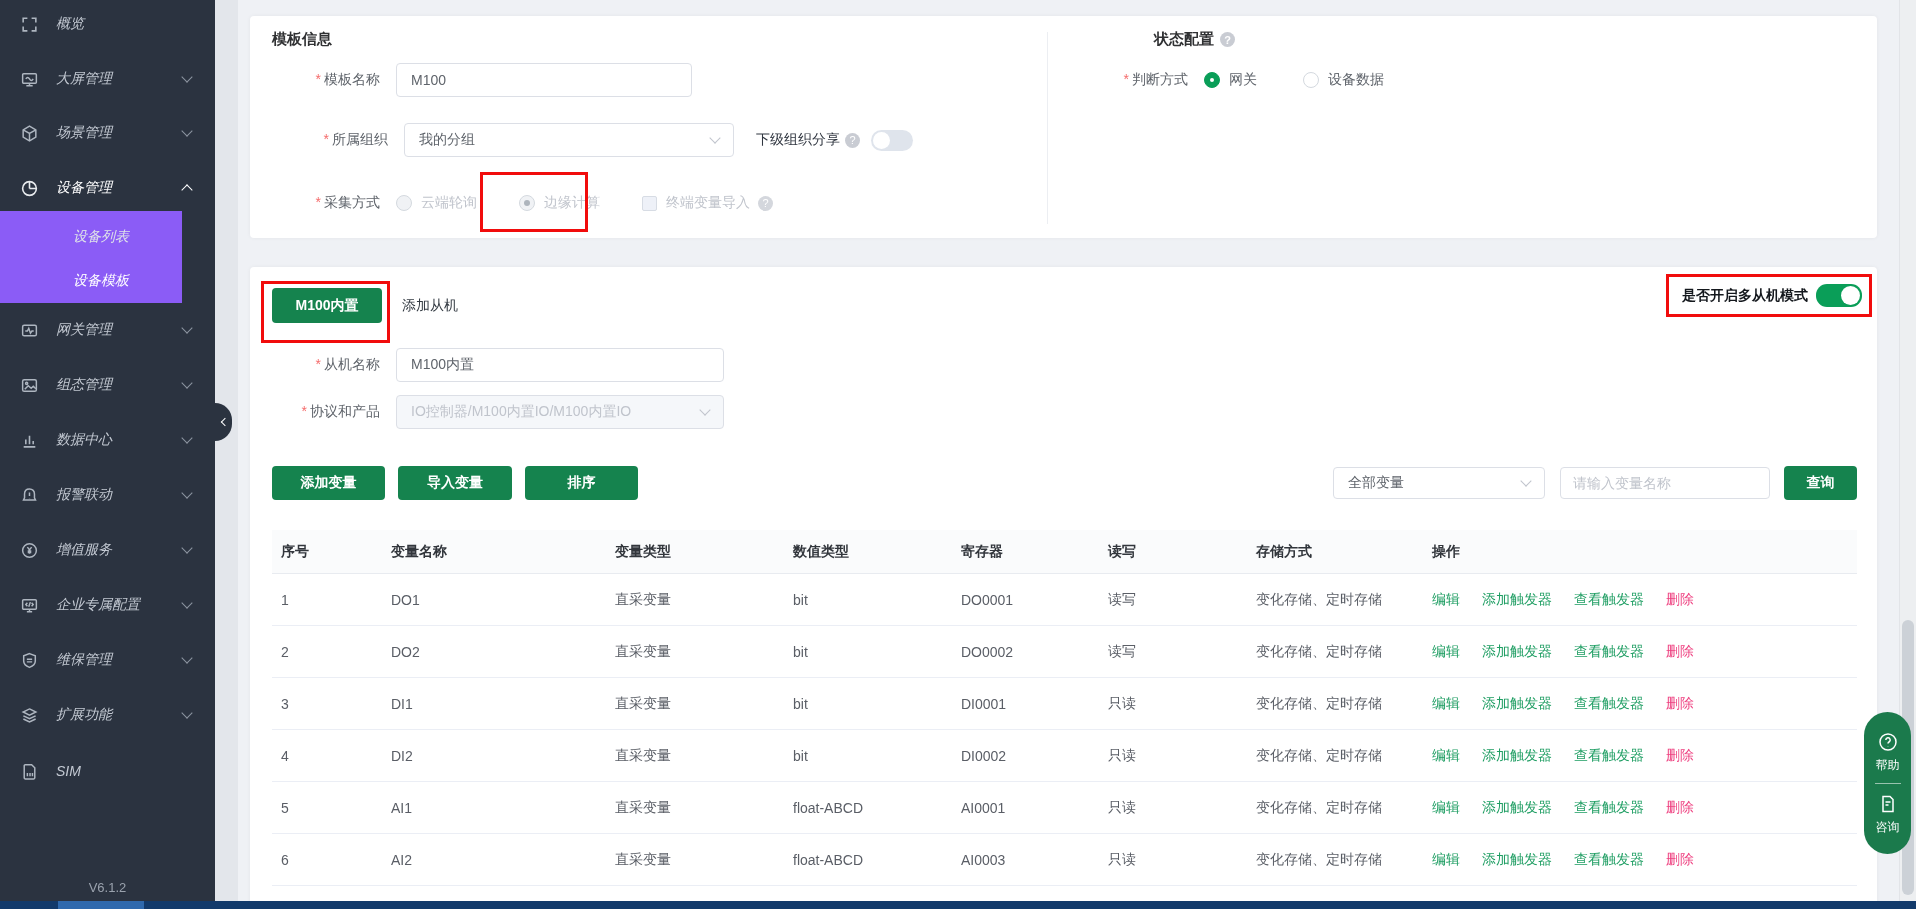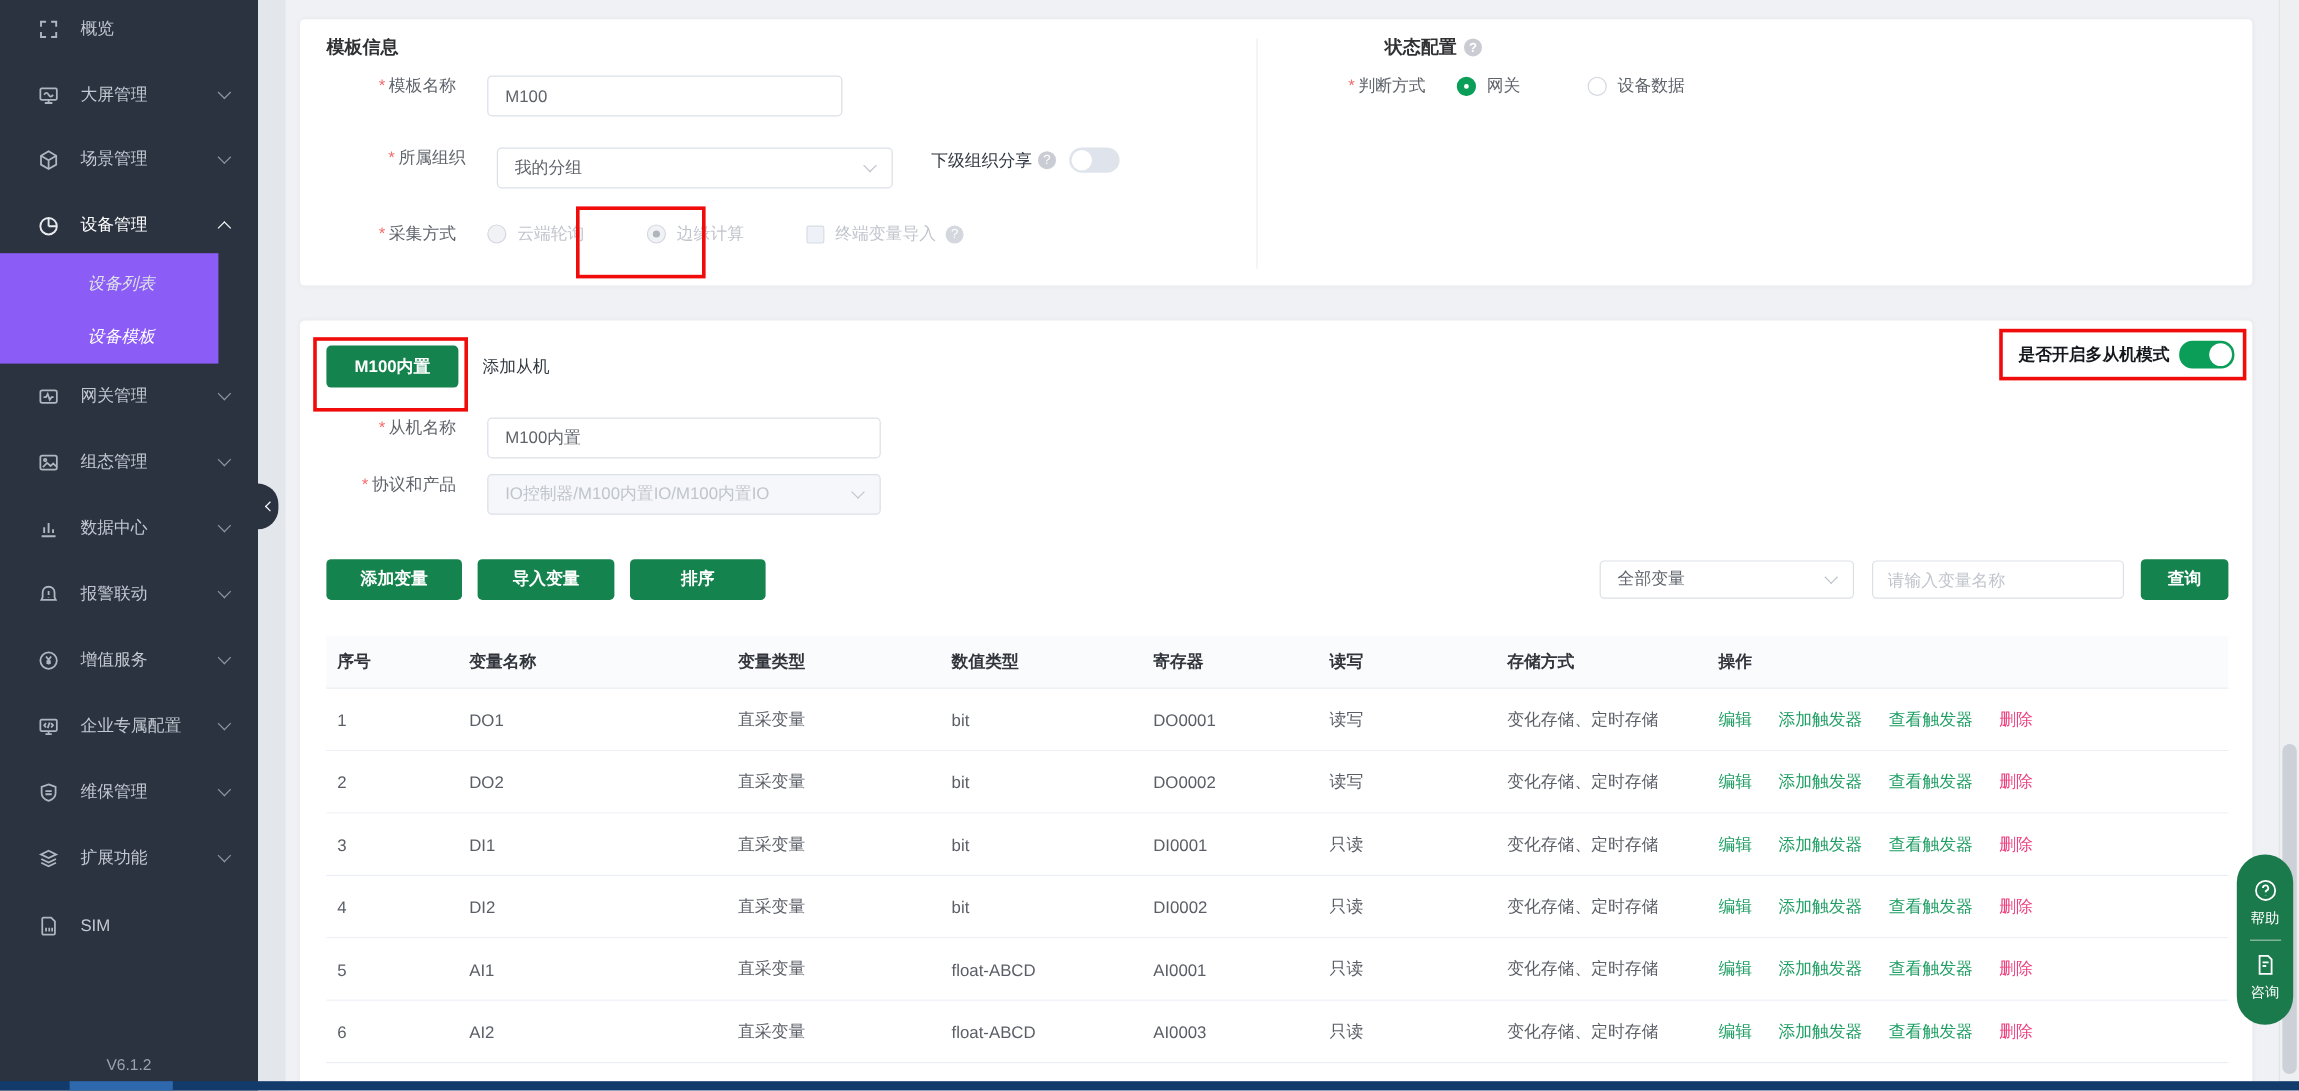--- a/index.html
+++ b/index.html
@@ -1,21 +1,21 @@
 <!DOCTYPE html>
 <html><head>
 <meta charset="utf-8">
 <style>
   * { box-sizing: border-box; margin: 0; padding: 0; }
   body { font-family: "Liberation Sans", "DejaVu Sans", sans-serif; }
   .screen { position: relative; width: 1916px; height: 909px; background: #eff1f5; overflow: hidden; }
 
   
   .sidebar { position: absolute; left: 0; top: 0; width: 215px; height: 909px; background: #2b3340; z-index: 5; }
-  .nav-item { position: absolute; left: 0; width: 215px; height: 40px; display: flex; align-items: center; padding-left: 31px; color: #c3c9d2; font-size: 14px; cursor: pointer; }
+  .nav-item { position: absolute; left: 0; width: 215px; height: 40px; display: flex; align-items: center; padding-left: 20px; color: #c3c9d2; font-size: 14px; cursor: pointer; font-style: italic; }
   .nav-item .nico { width: 19px; height: 19px; margin-right: 17px; display: inline-flex; align-items: center; justify-content: center; color: #aeb6c0; }
   .nav-item.active { color: #ffffff; }
   .nav-item.active .nico { color: #e8ebee; }
   .nav-item svg { width: 19px; height: 19px; }
   .chev { display: inline-block; width: 8px; height: 8px; border-right: 1.6px solid #8d95a1; border-bottom: 1.6px solid #8d95a1; transform: rotate(45deg); position: absolute; right: 24px; top: 14px; }
   .chev.up { transform: rotate(-135deg); top: 18px; border-color: #ffffff; }
   .submenu { position: absolute; left: 0; top: 211px; width: 182px; height: 92px; background: #8b5cf6; font-style: italic; }
   .nav-sub { position: absolute; left: 0; width: 215px; height: 40px; display: flex; align-items: center; padding-left: 73px; font-size: 14px; color: #dfe3e9; cursor: pointer; }
   .nav-sub.current { color: #ffffff; }
   .version { position: absolute; left: 0; bottom: 14px; width: 215px; text-align: center; color: #9aa2ad; font-size: 13px; }
@@ -26,21 +26,21 @@
   .collapse-handle .chev { position: static; width: 6px; height: 6px; border-color: #fff; transform: rotate(135deg); margin-left: 3px; }
 
   
   .card { position: absolute; background: #ffffff; border-radius: 4px; box-shadow: 0 0 4px rgba(0,0,0,0.05); }
   .card1 { left: 250px; top: 16px; width: 1627px; height: 222px; }
   .card2 { left: 250px; top: 267px; width: 1627px; height: 642px; }
   .card-title { position: absolute; font-size: 15px; font-weight: bold; color: #303133; }
   .vdivider { position: absolute; left: 797px; top: 16px; height: 192px; width: 1px; background: #eceef2; }
 
   
-  .frow { position: absolute; display: flex; align-items: flex-start; gap: 10px; }
+  .frow { position: absolute; display: flex; align-items: center; }
   .flabel { width: 108px; text-align: right; font-size: 14px; color: #5f646b; margin-right: 16px; white-space: nowrap; }
   .req { color: #f56c6c; margin-right: 3px; }
   .tinput { width: 296px; height: 34px; border: 1px solid #dcdfe6; border-radius: 4px; padding: 0 14px; font-size: 14px; color: #5f646b; background: #fff; font-family: "Liberation Sans", "DejaVu Sans", sans-serif; }
   .tselect { width: 330px; height: 34px; border: 1px solid #dcdfe6; border-radius: 4px; padding: 0 14px; font-size: 14px; color: #5f646b; background: #fff; display: flex; align-items: center; justify-content: space-between; cursor: pointer; }
   .tselect .chev { position: static; transform: rotate(45deg); margin-top: -4px; border-color: #c0c4cc; }
   .tselect.disabled { background: #f5f7fa; color: #c0c4cc; cursor: not-allowed; }
   .qmark { display: inline-flex; width: 15px; height: 15px; border-radius: 50%; background: #c9ccd3; color: #fff; font-size: 11px; align-items: center; justify-content: center; flex: none; }
   .qmark::before { content: "?"; }
   .radio { width: 16px; height: 16px; border-radius: 50%; border: 1px solid #d4d9df; background: #f0f2f5; margin-right: 9px; flex: none; position: relative; }
   .radio.sel-dis::after { content: ""; position: absolute; left: 4px; top: 4px; width: 6px; height: 6px; border-radius: 50%; background: #aeb5bd; }

